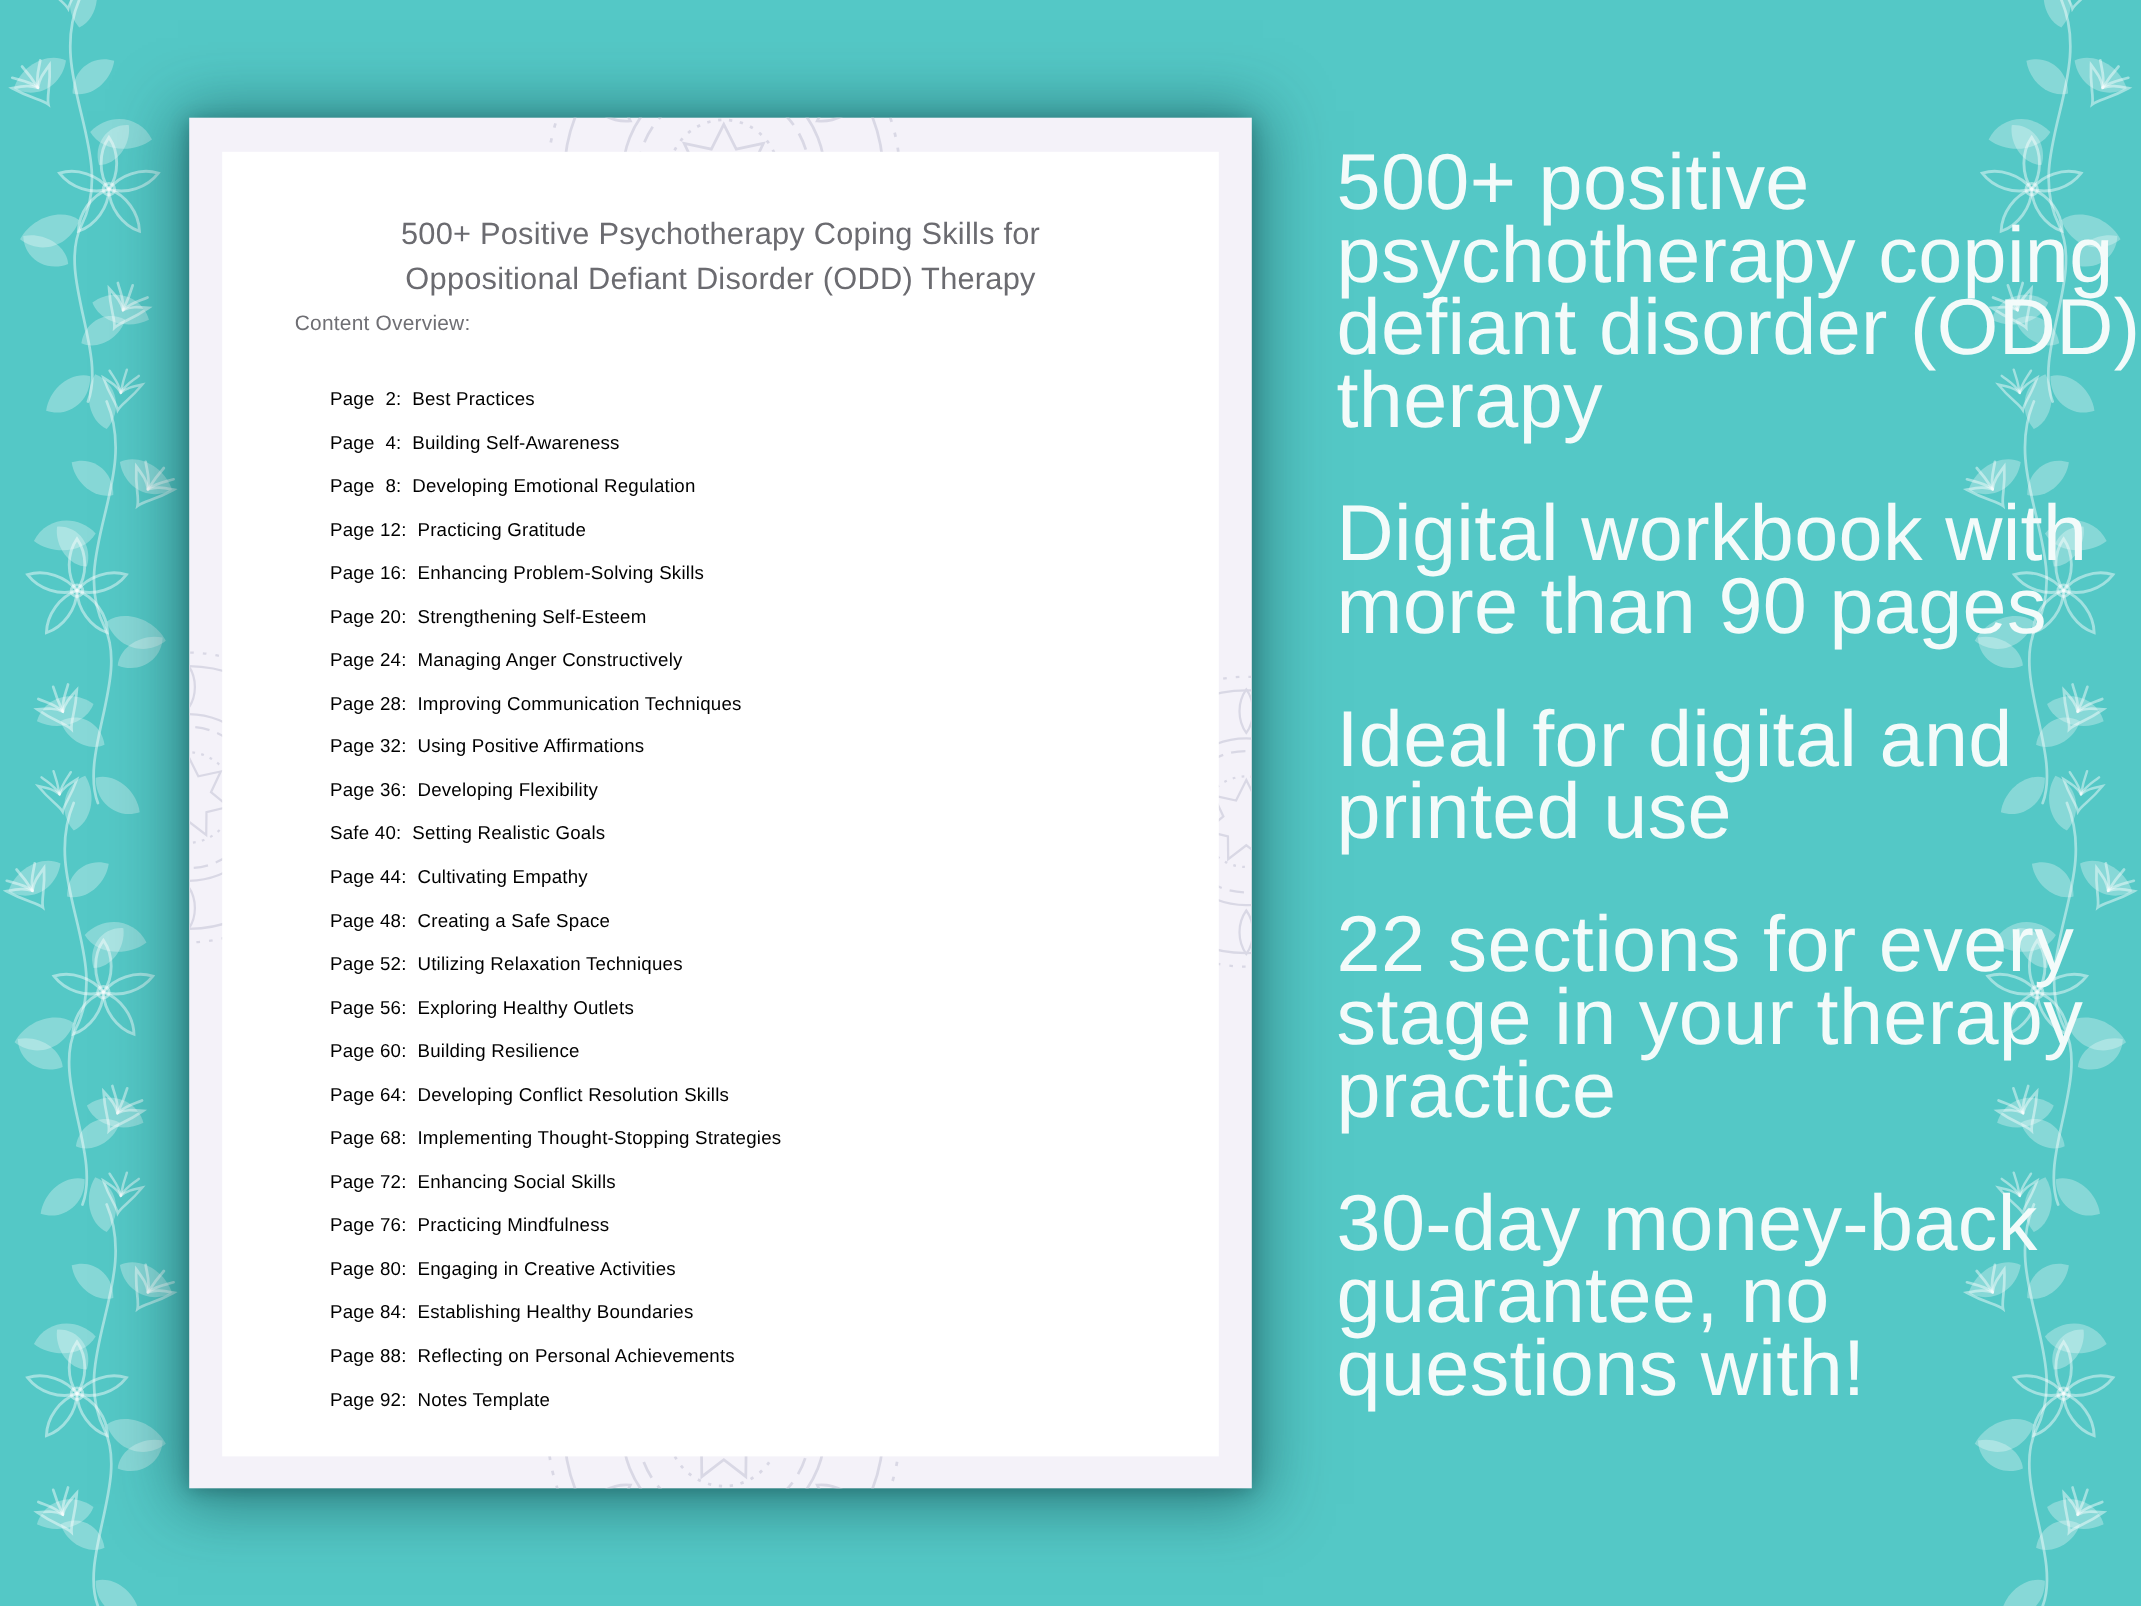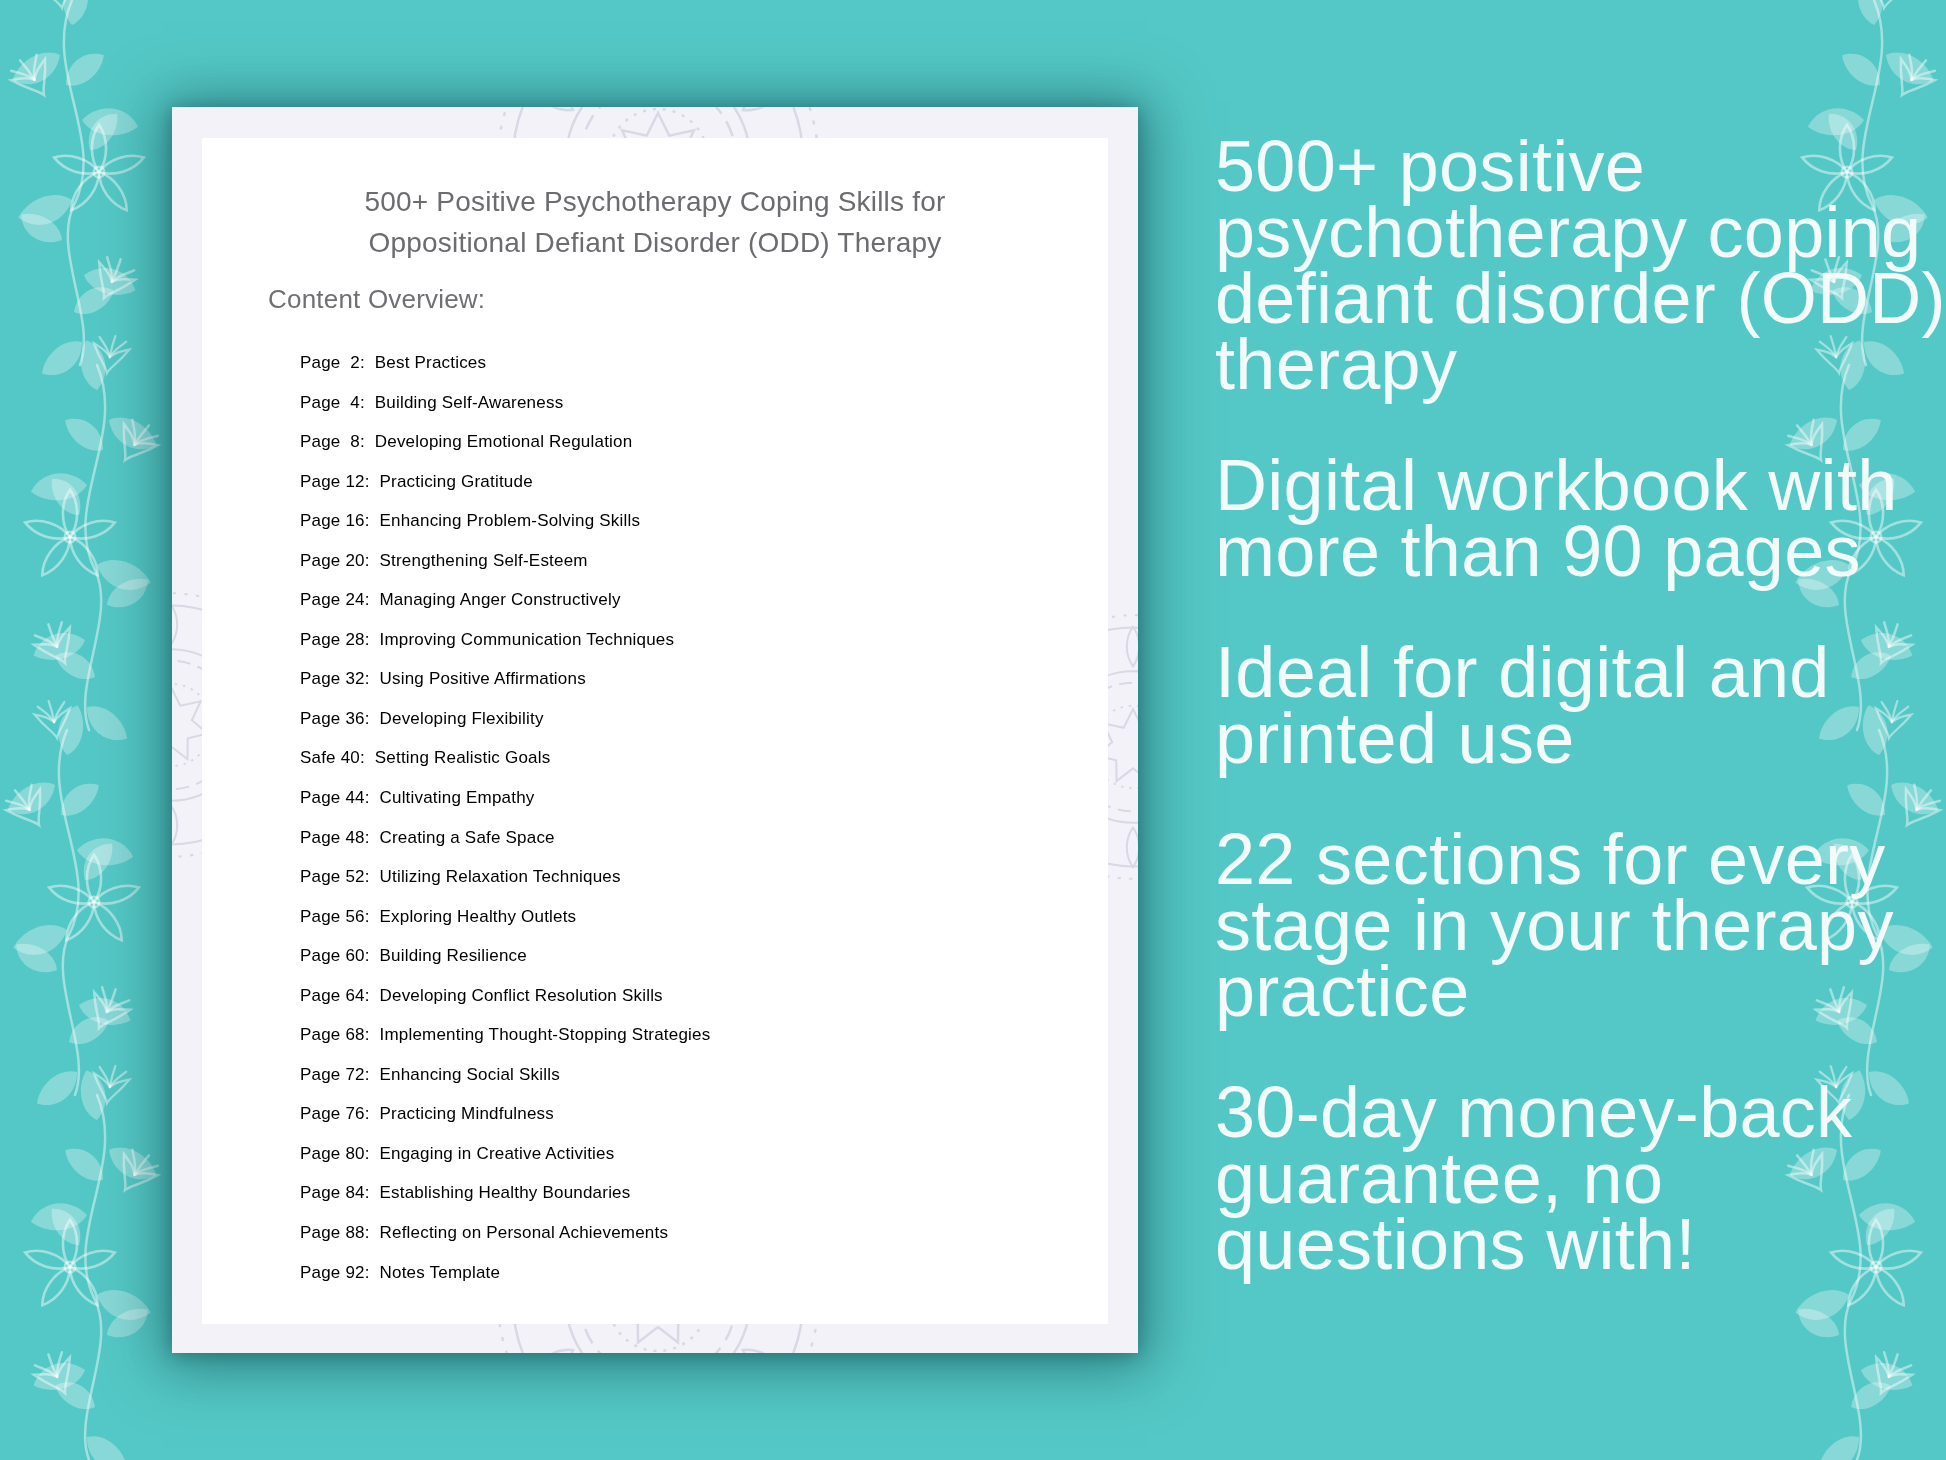--- a/index.html
+++ b/index.html
@@ -25,27 +25,27 @@
     position:absolute;left:30px;top:31px;width:906px;height:1186px;
     background:#ffffff;z-index:2;
   }
   .mandala{position:absolute;z-index:1;}
   .m-top{left:316px;top:-118px;width:340px;height:340px;}
   .m-bottom{left:316px;top:1024px;width:340px;height:340px;}
   .m-right{left:821px;top:500px;width:280px;height:280px;}
   .m-left{left:-141px;top:478px;width:280px;height:280px;}
 
   .doc-title{
-    margin-top:43px;text-align:center;
+    margin-top:54px;text-align:center;
     font-size:28px;line-height:41px;font-weight:500;
     color:#6b6b70;letter-spacing:.2px;
   }
   .overview{
     position:absolute;left:66px;top:146px;
-    font-size:26px;color:#6f6f74;letter-spacing:.2px;
+    font-size:19px;color:#6f6f74;letter-spacing:.2px;
   }
   .toc{position:absolute;left:98px;top:205px;}
   .toc-row{
     font-size:17px;line-height:39.55px;color:#000000;
     white-space:pre;letter-spacing:.2px;
   }
 
   
   .marketing{
     position:absolute;left:1215px;top:133px;width:680px;

